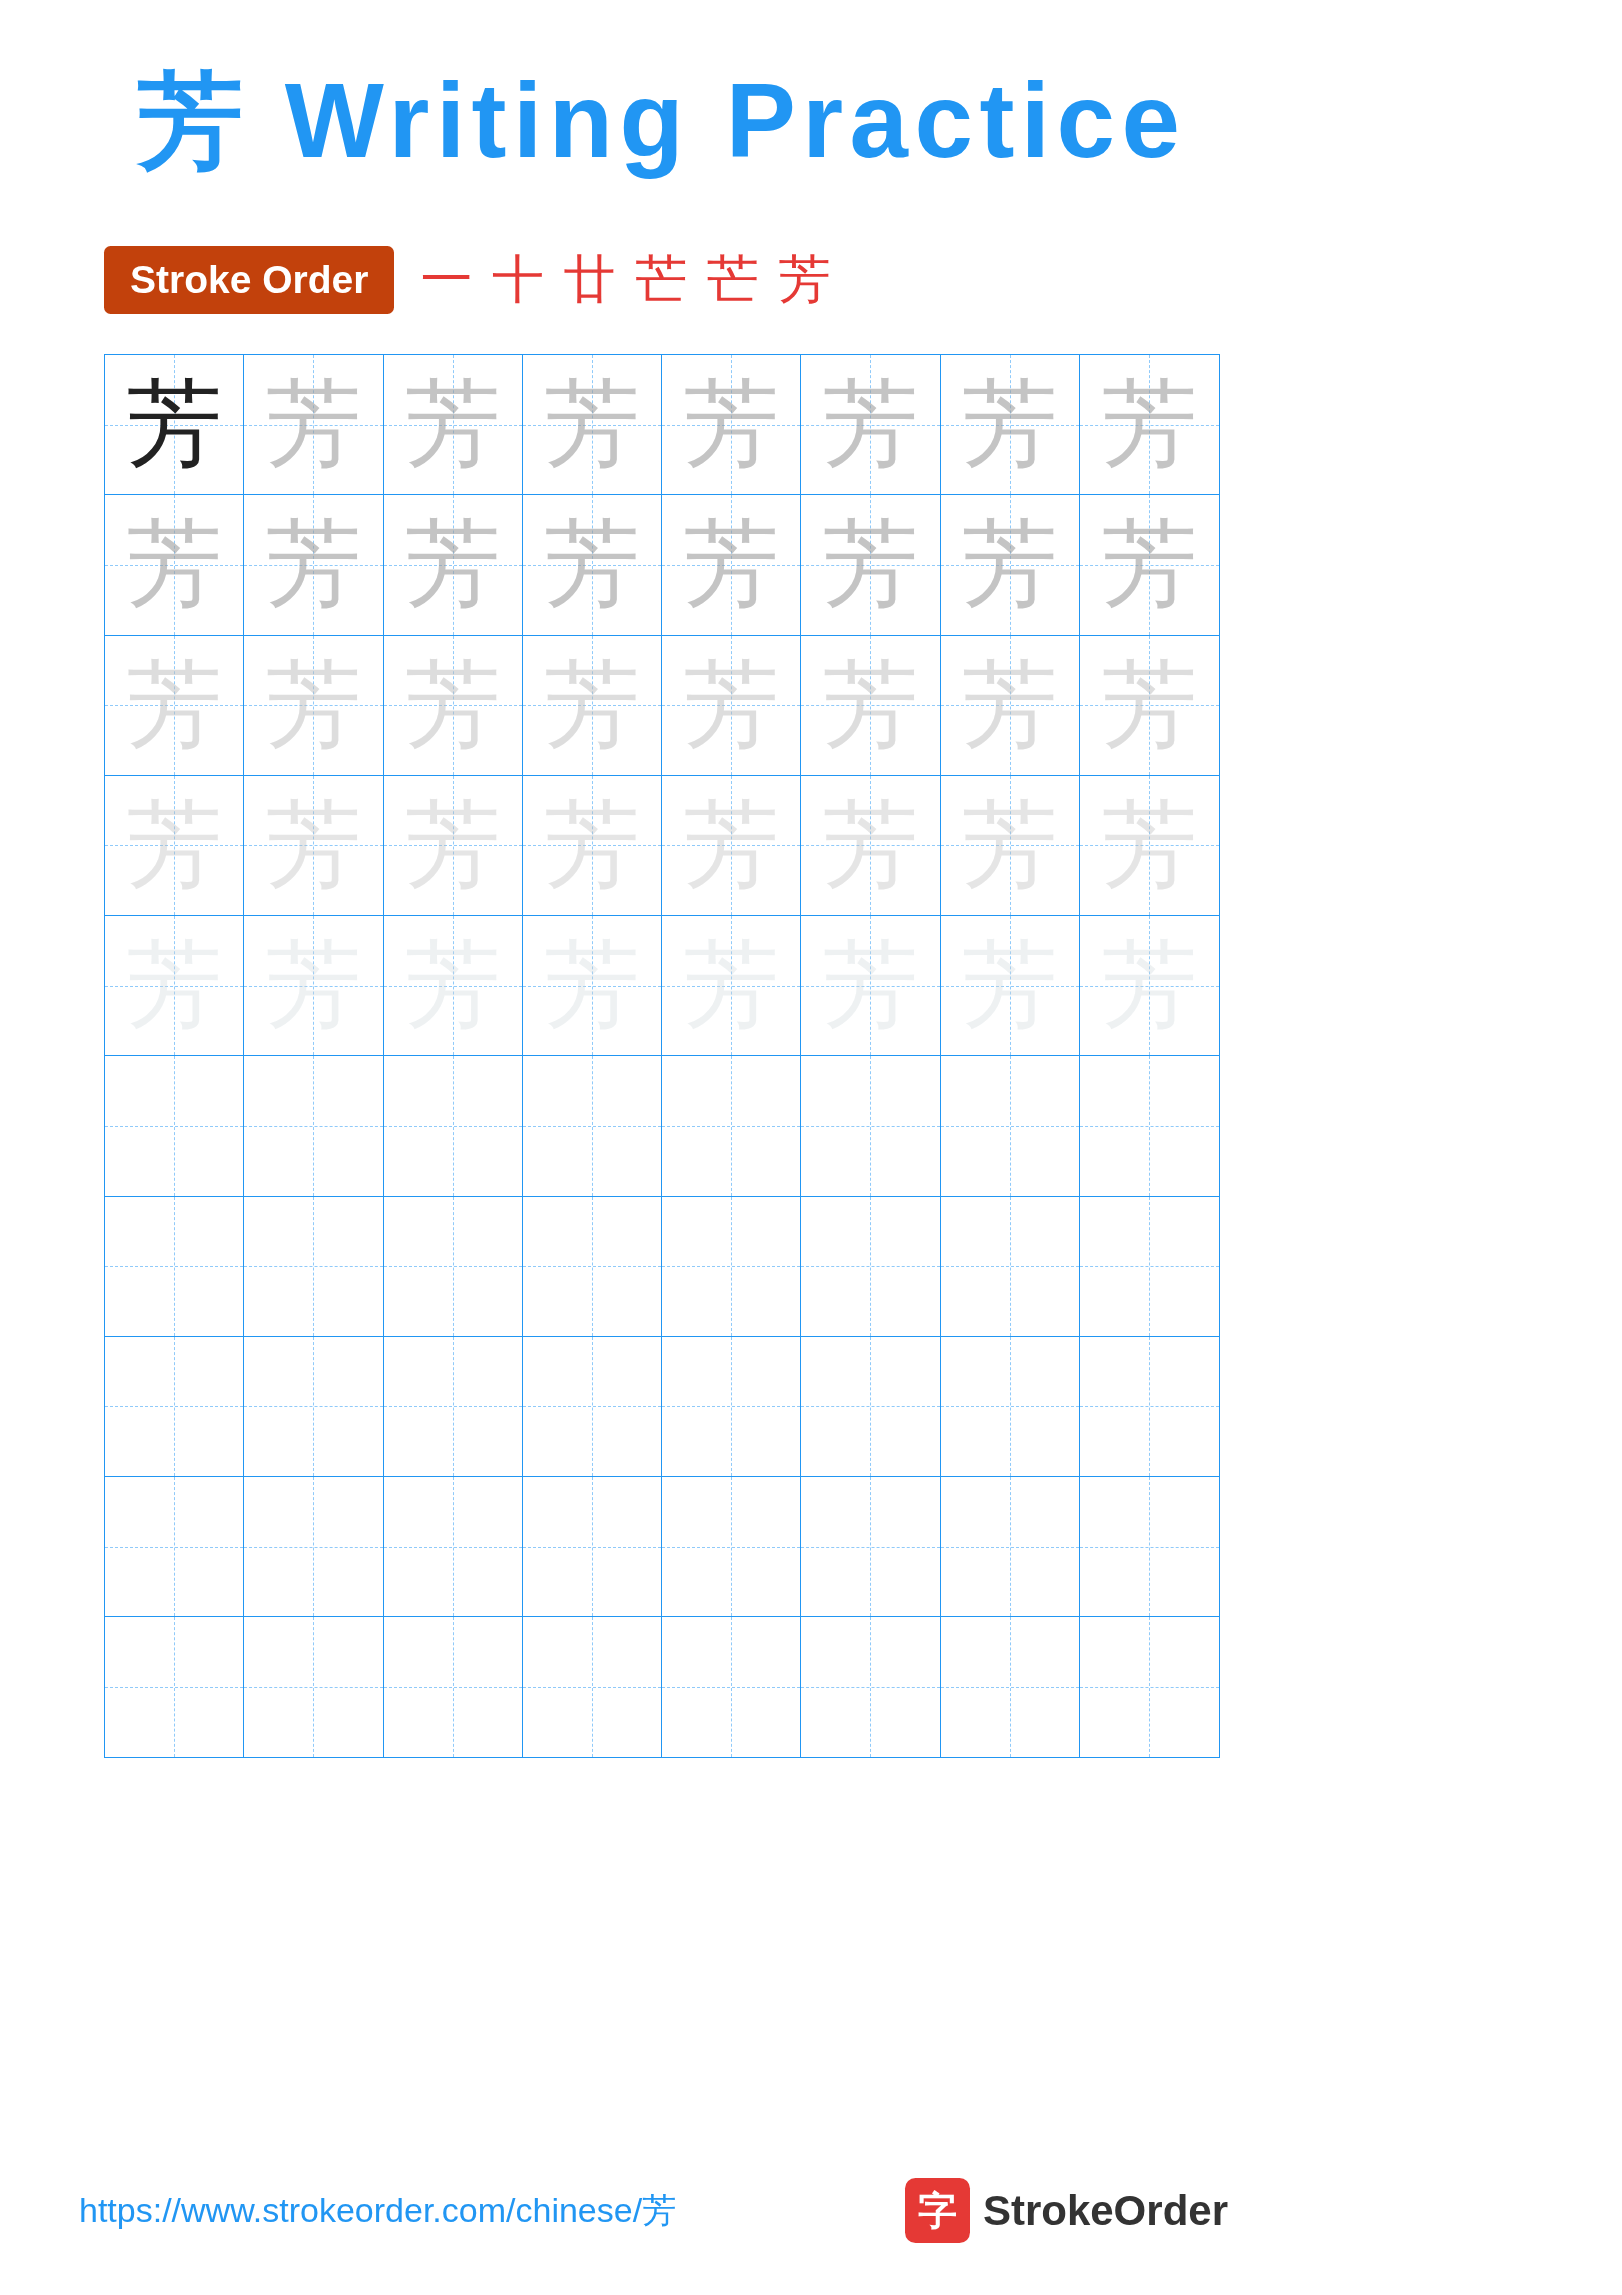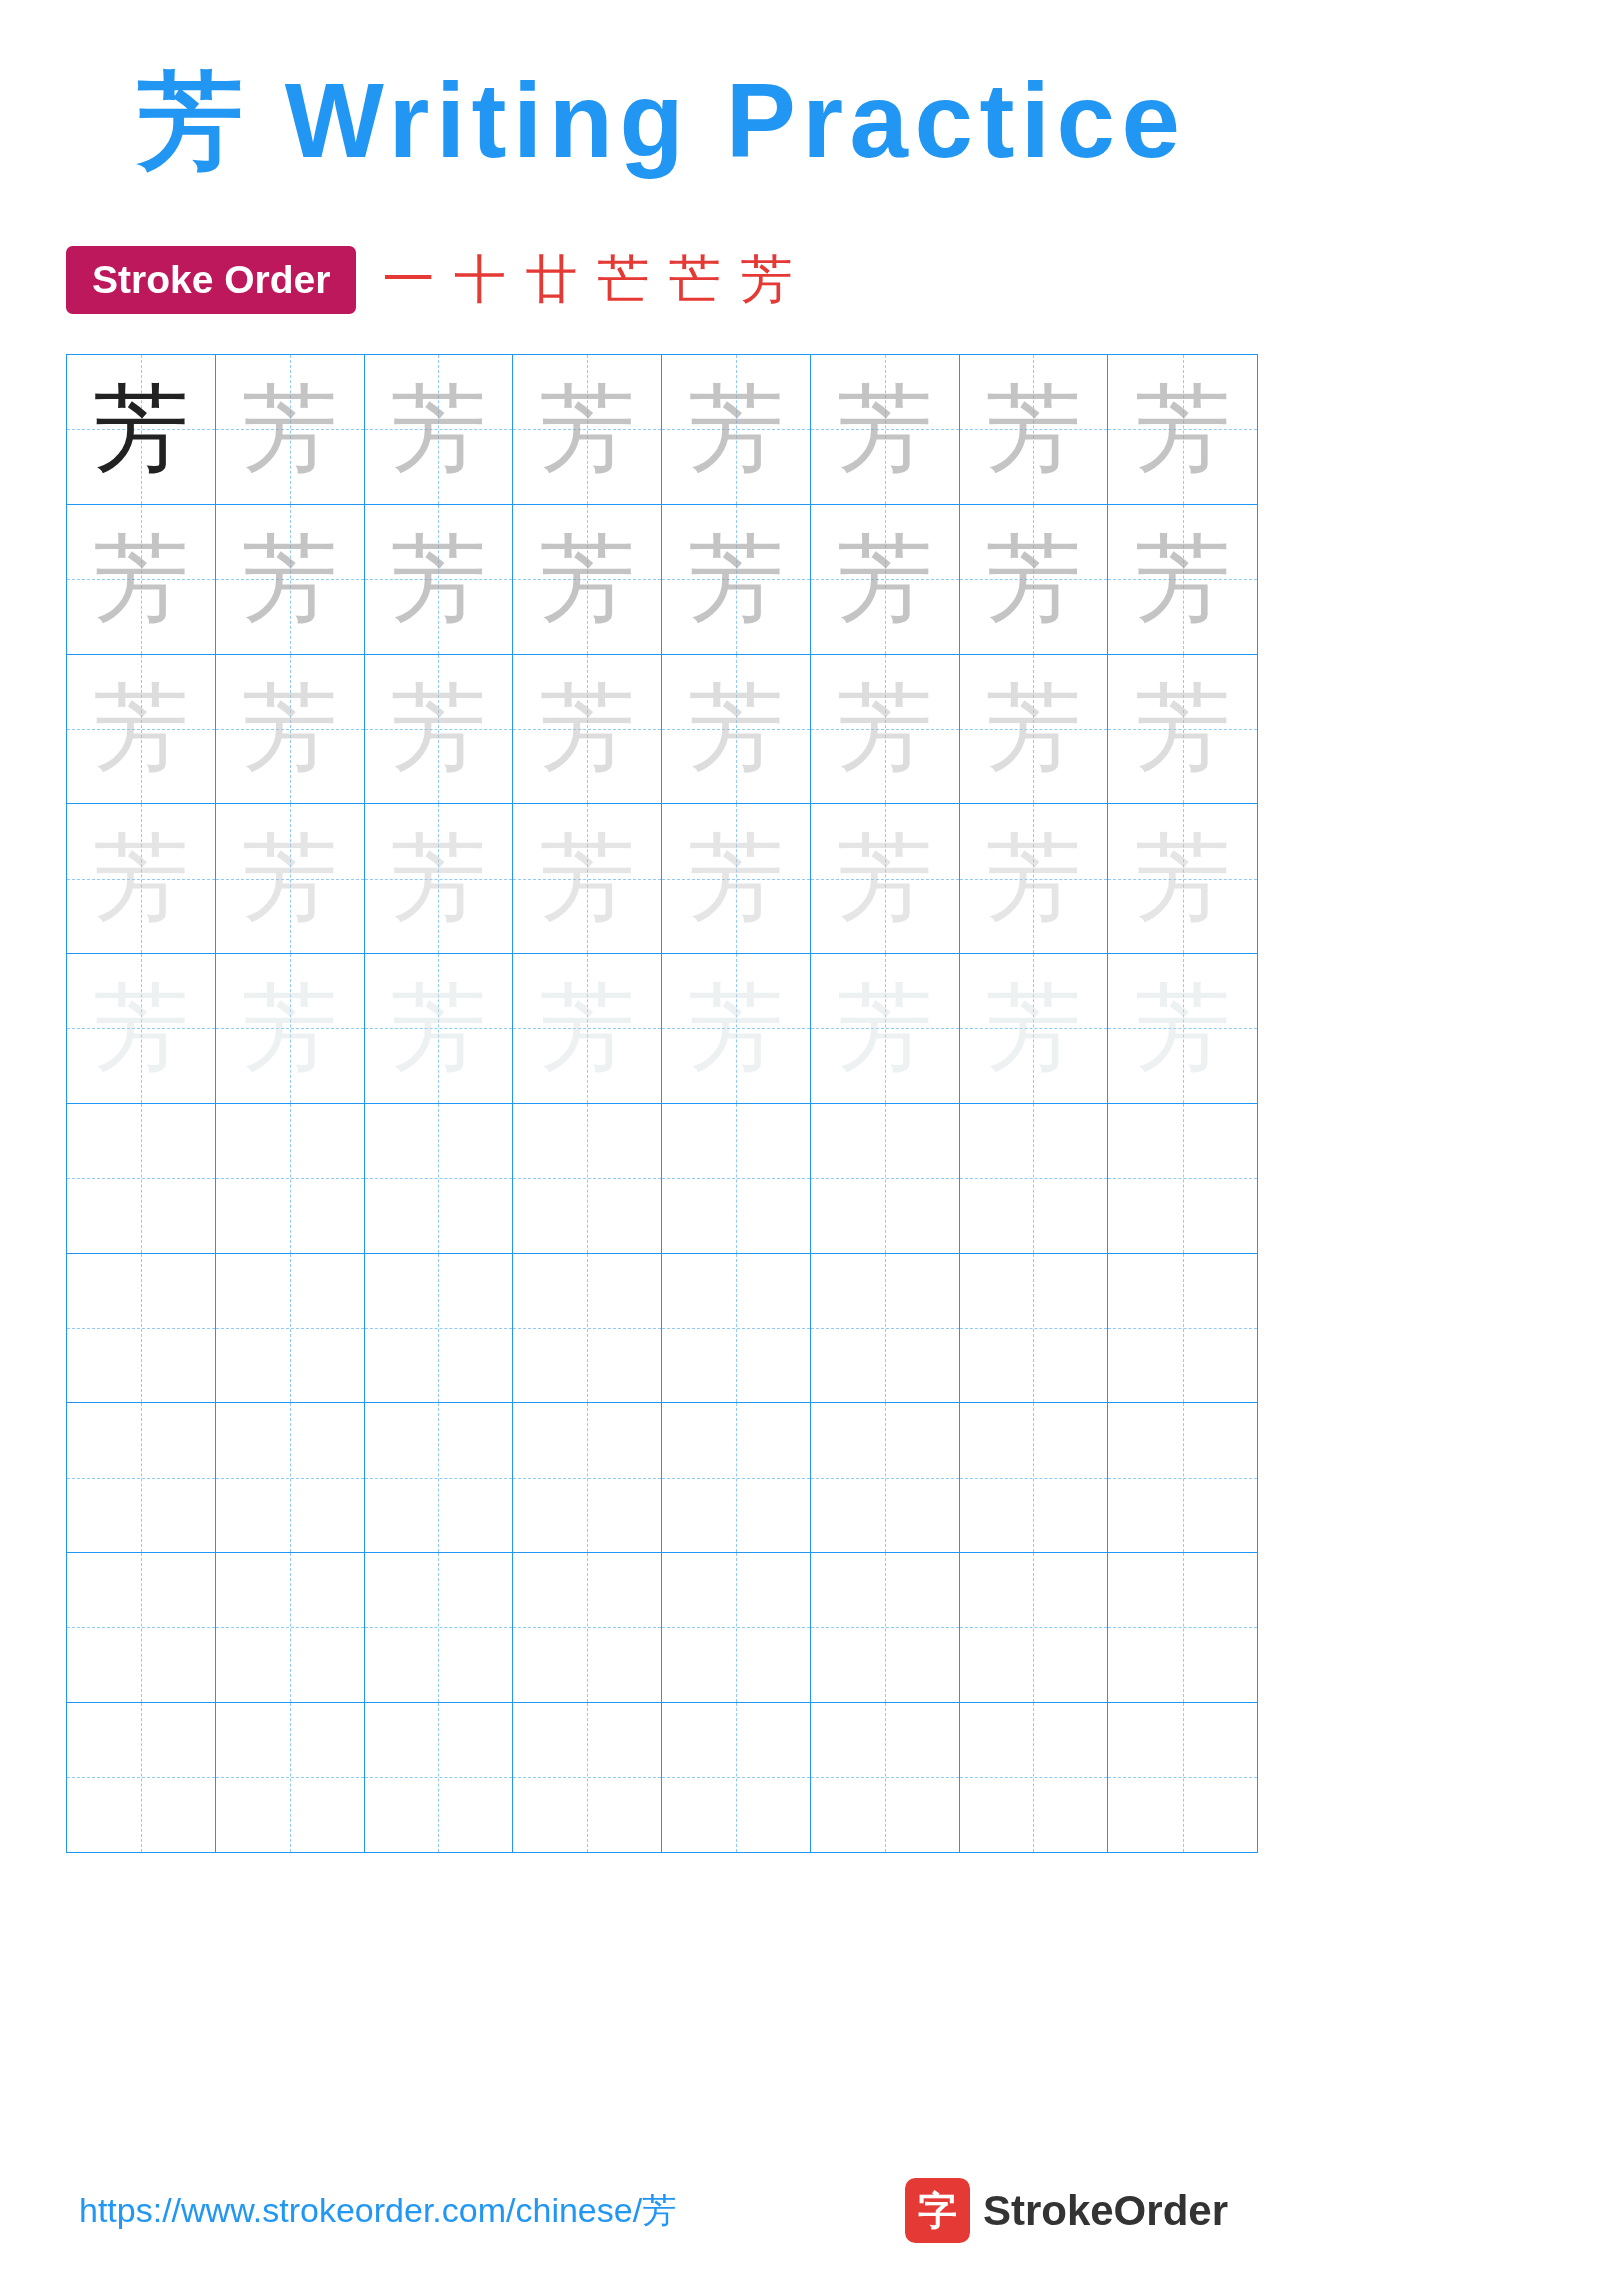--- a/index.html
+++ b/index.html
@@ -10,21 +10,21 @@
       width: 1622px;
       min-height: 2295px;
       position: relative;
       overflow: hidden;
     }
 
     .page {
       width: 1324px;
       min-height: 2295px;
       background: #fff;
-      padding: 52px 66px;
+      padding: 52px 104px;
       position: relative;
     }
 
     .title {
       text-align: center;
       font-size: 105px;
       font-weight: bold;
       color: #2196F3;
       margin-bottom: 52px;
       font-family: sans-serif;
@@ -32,21 +32,21 @@
     }
 
     .stroke-order-section {
       display: flex;
       align-items: center;
       gap: 26px;
       margin-bottom: 39px;
     }
 
     .stroke-order-badge {
-      background: #be185d;
+      background: #c2410c;
       color: white;
       font-size: 39px;
       padding: 11.8px 26px;
       border-radius: 6.5px;
       font-family: sans-serif;
       font-weight: bold;
       white-space: nowrap;
     }
 
     .stroke-sequence {

